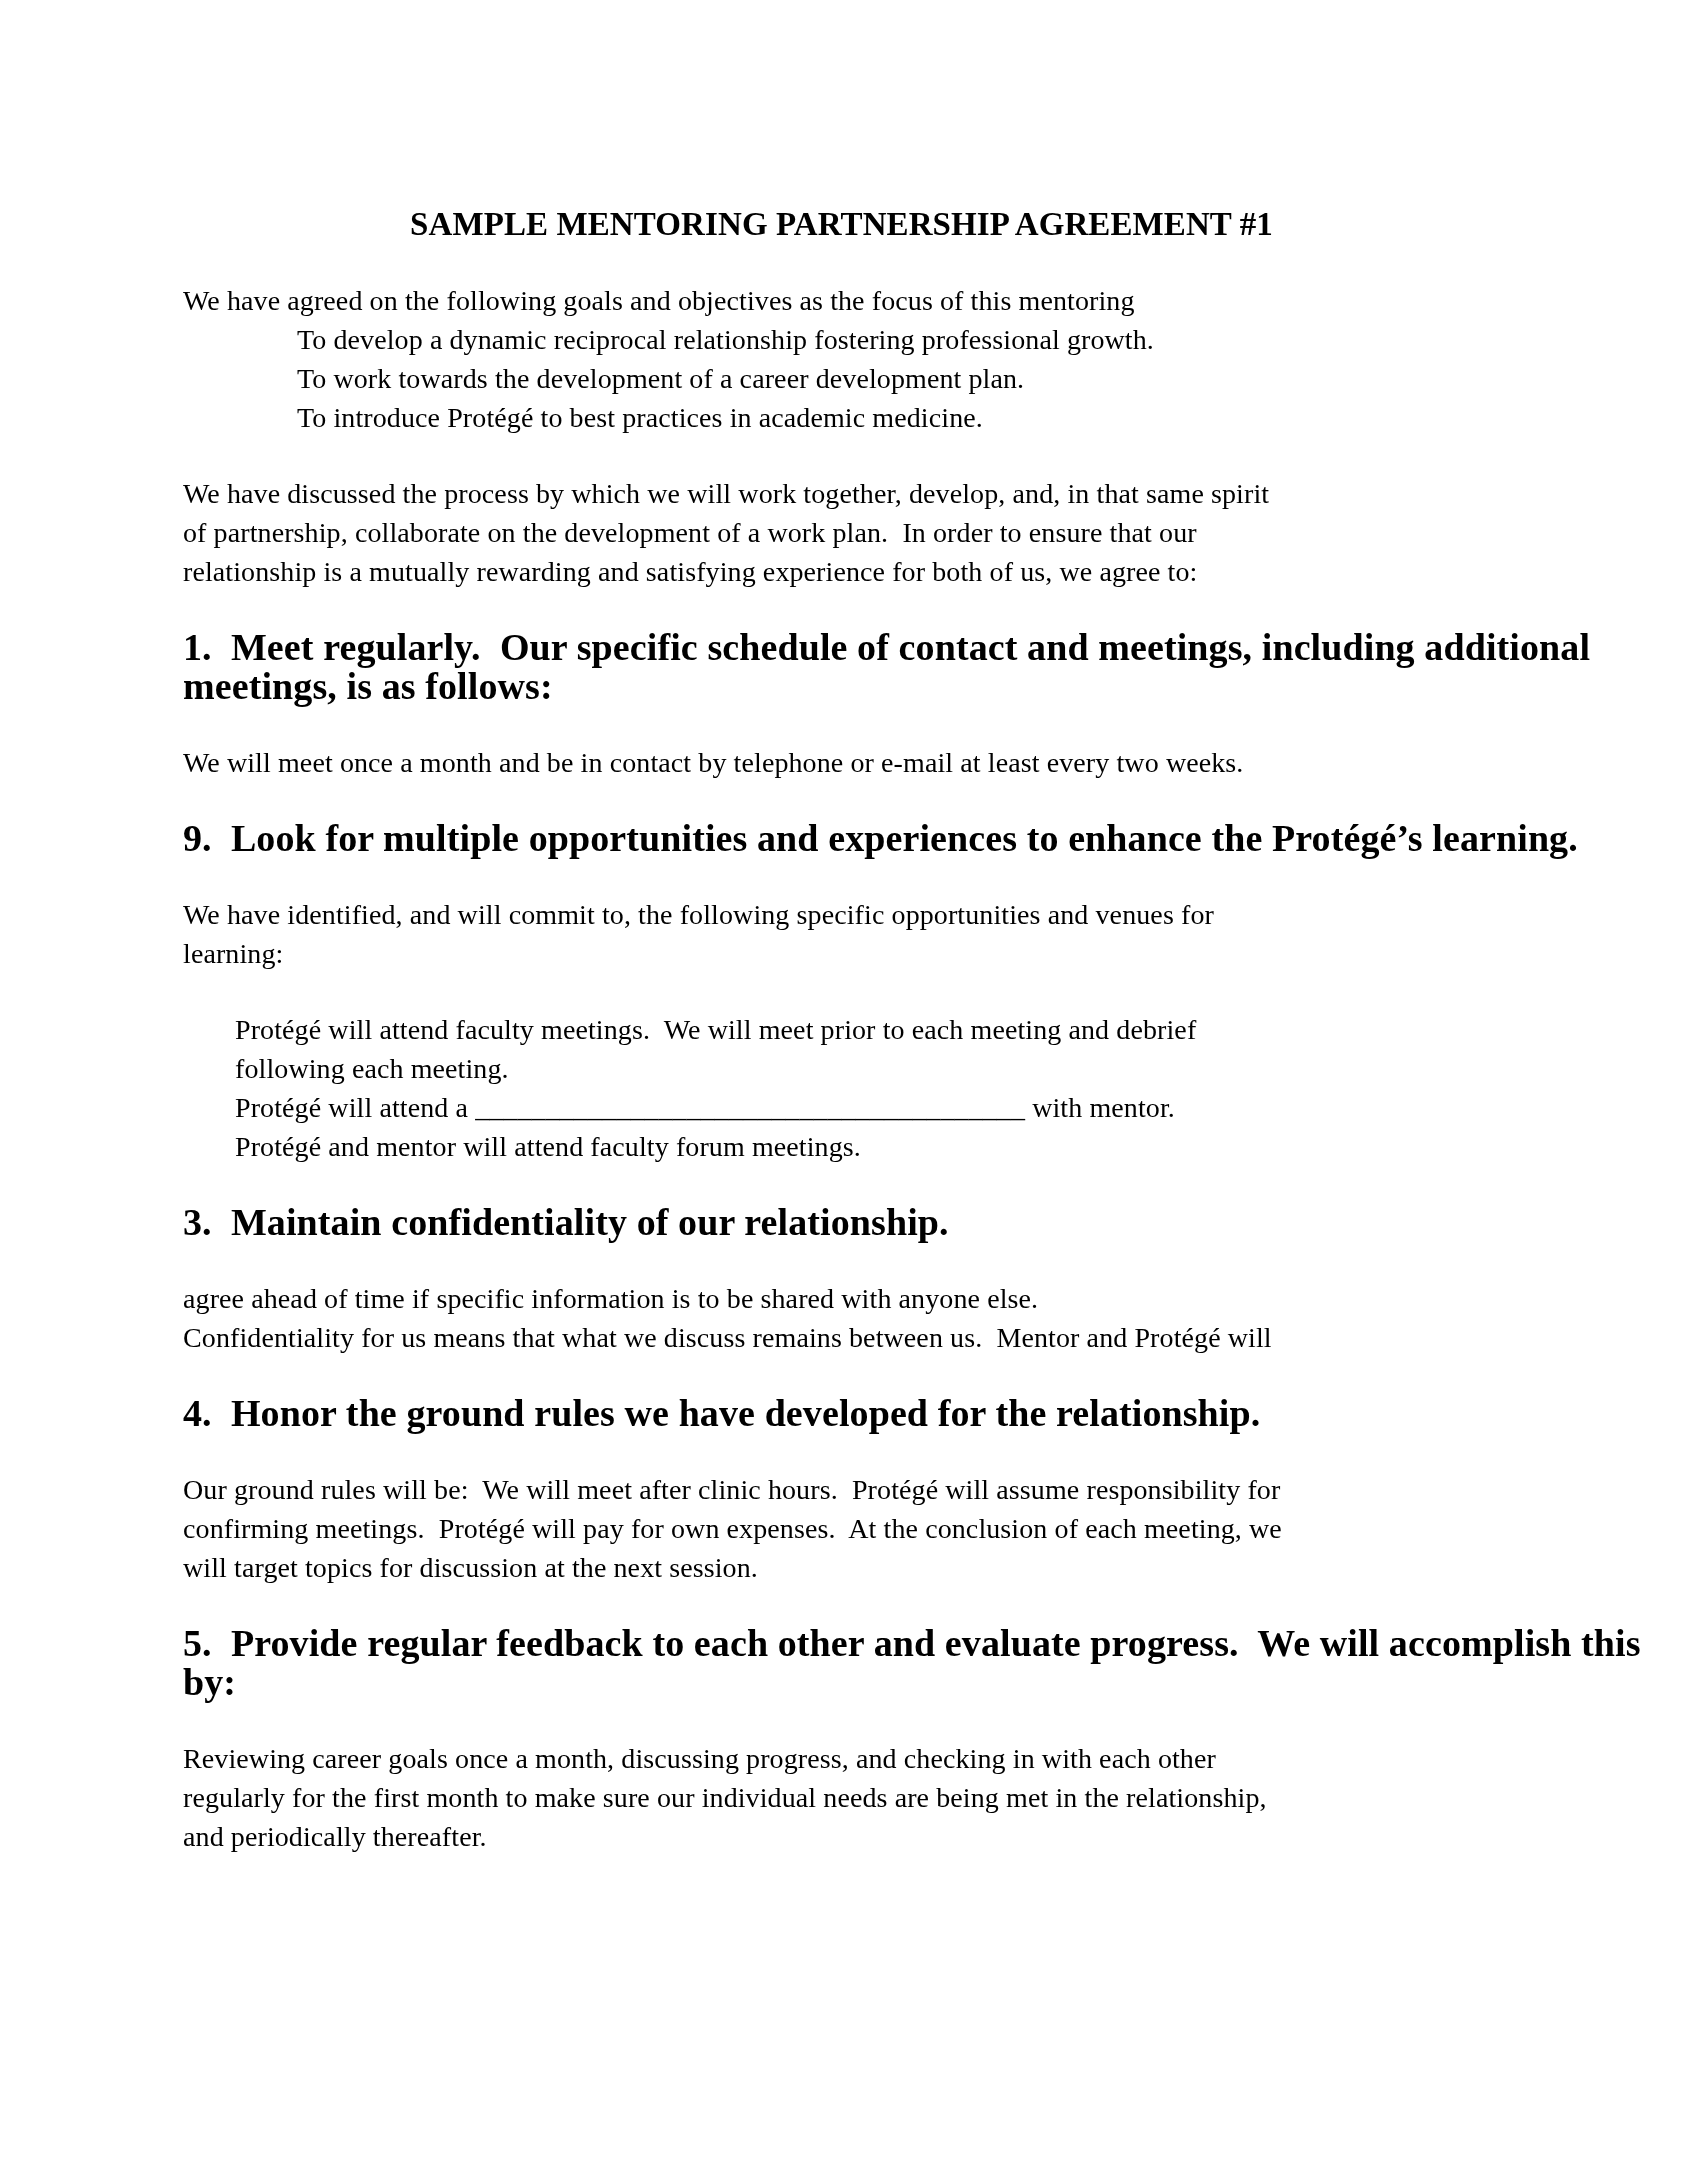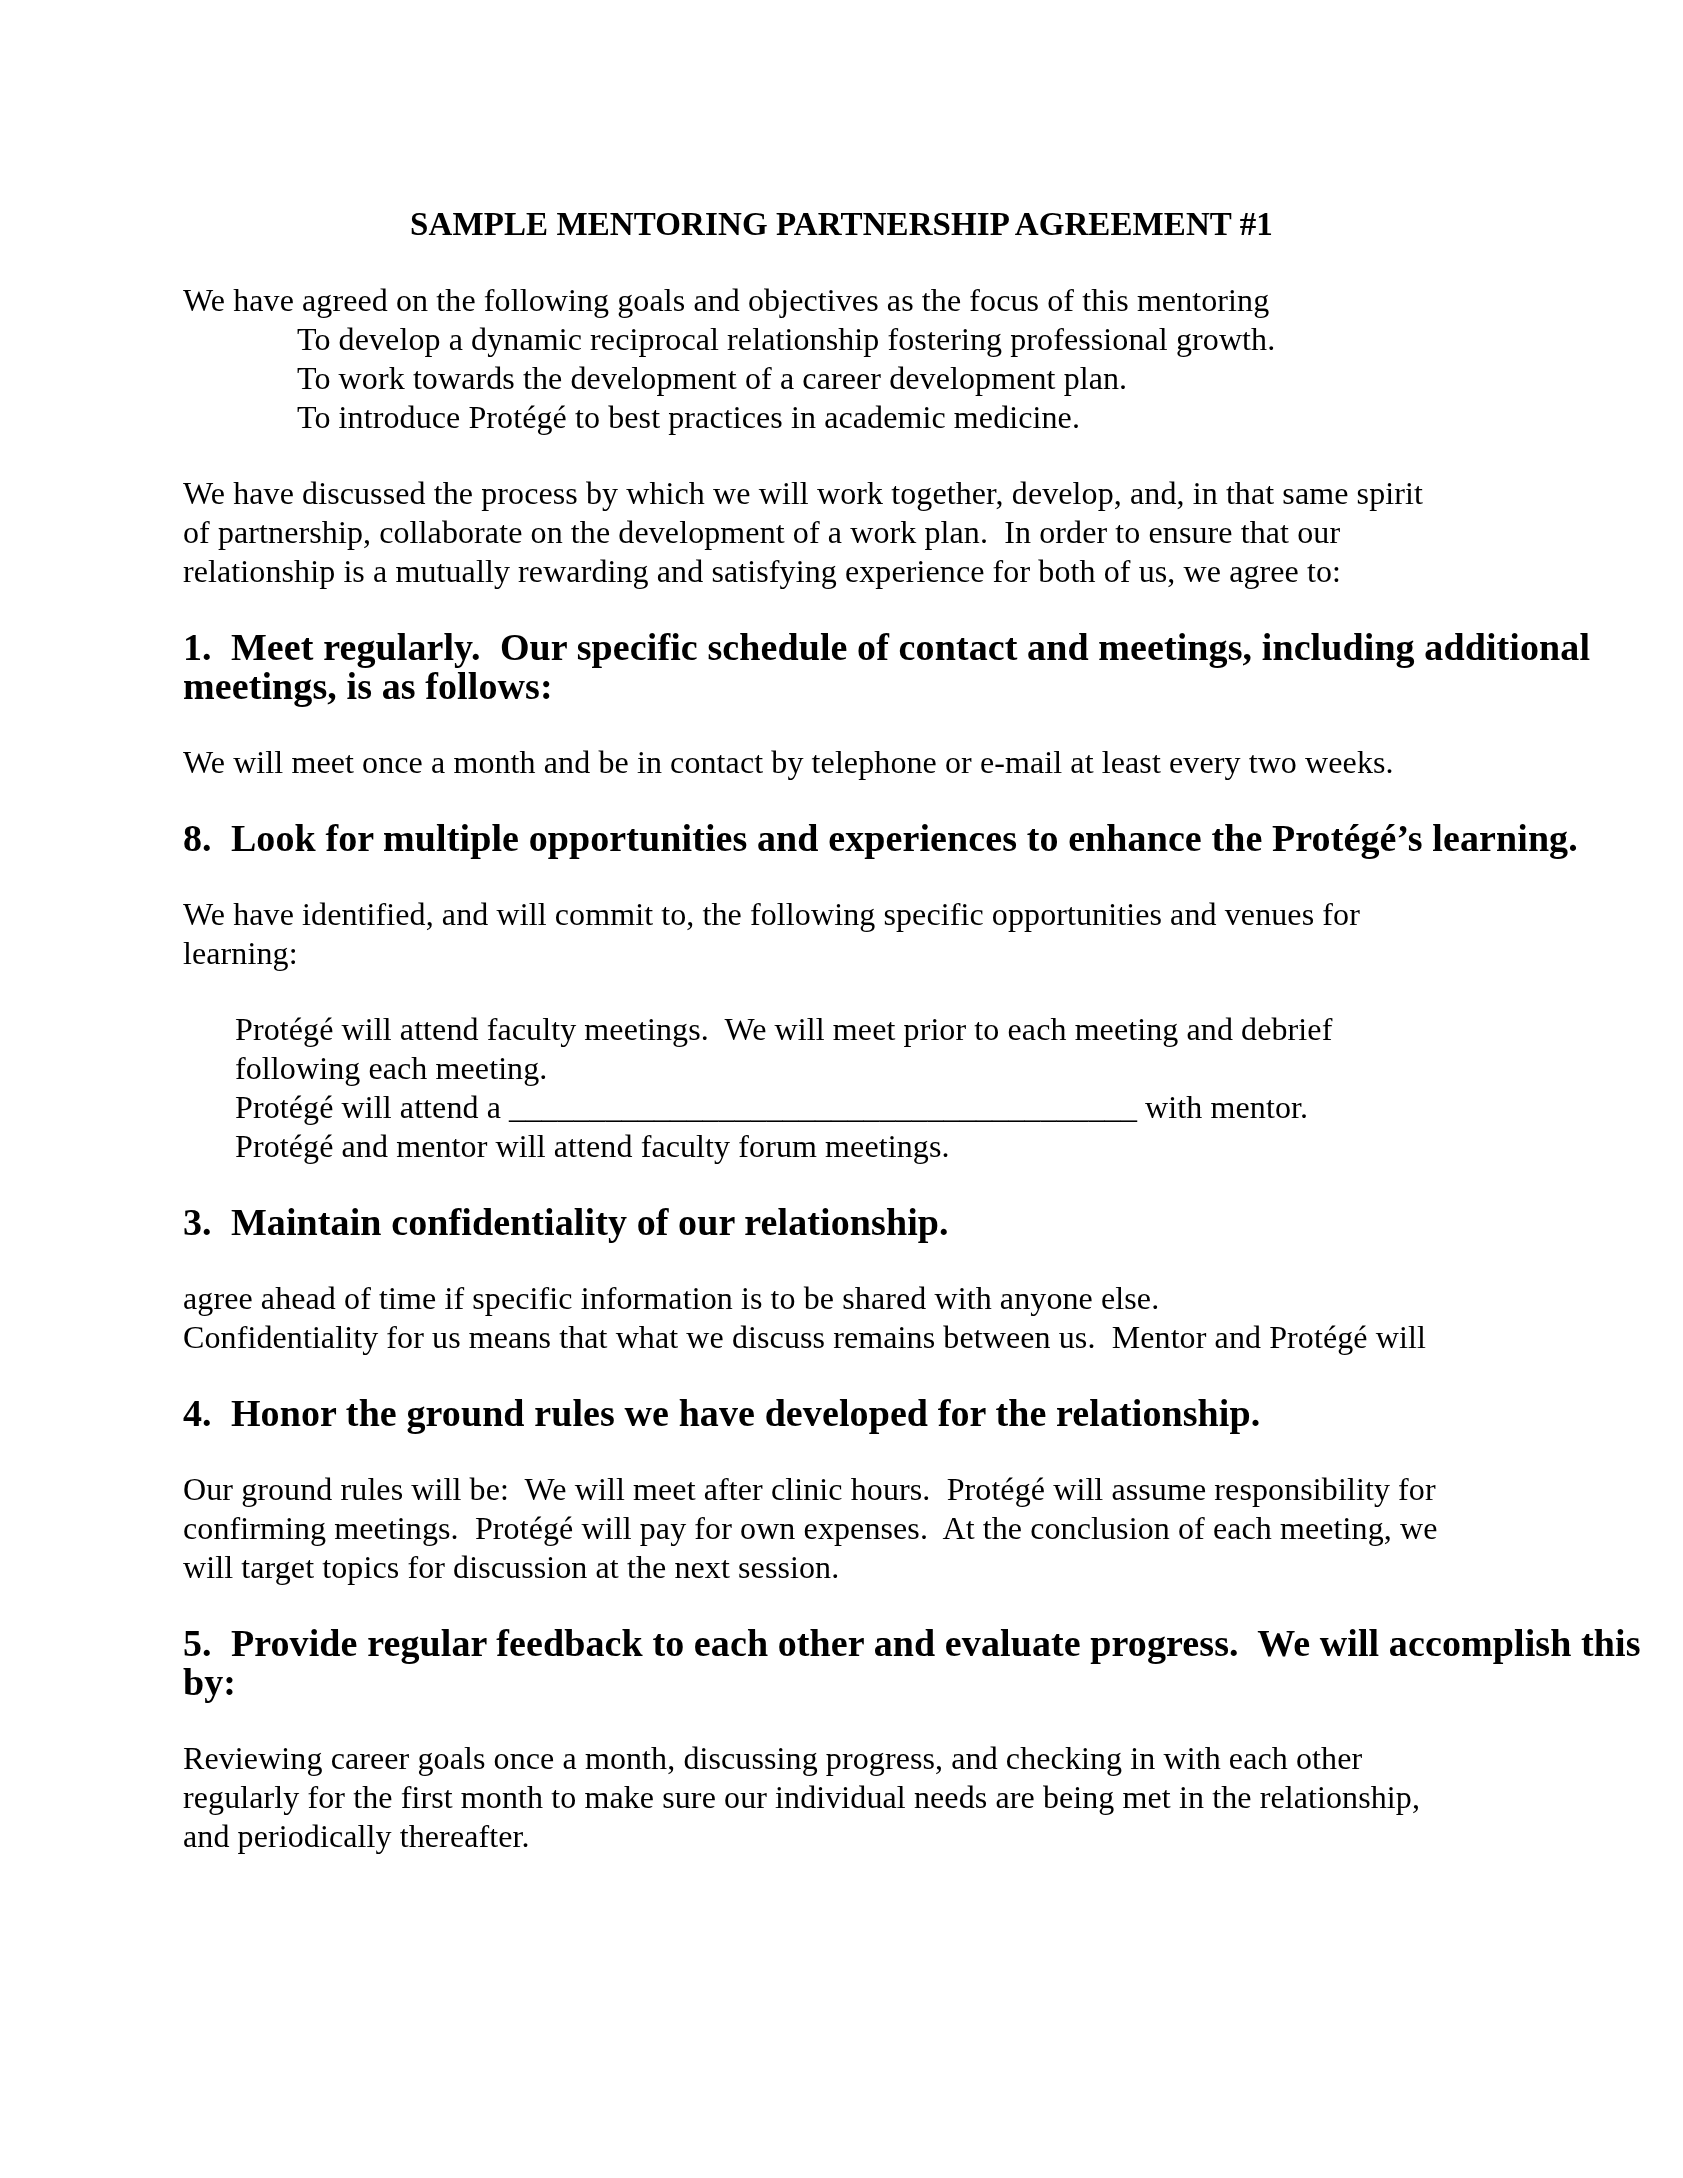--- a/index.html
+++ b/index.html
@@ -20,21 +20,21 @@
   }
   .block {
     margin-top: 37px;
   }
   .block:first-child,
   .block.attach {
     margin-top: 0;
   }
   .line {
     white-space: pre;
-    font-size: 32px;
+    font-size: 28px;
     line-height: 39px;
     letter-spacing: 0.1px;
   }
   .title {
     text-align: center;
   }
   .title .line {
     font-weight: bold;
     font-size: 33px;
   }
@@ -70,21 +70,21 @@
       <div class="line">relationship is a mutually rewarding and satisfying experience for both of us, we agree to:</div>
     </div>
     <div class="block heading">
       <div class="line">1.  Meet regularly.  Our specific schedule of contact and meetings, including additional</div>
       <div class="line">meetings, is as follows:</div>
     </div>
     <div class="block paragraph">
       <div class="line">We will meet once a month and be in contact by telephone or e-mail at least every two weeks.</div>
     </div>
     <div class="block heading">
-      <div class="line">8.  Look for multiple opportunities and experiences to enhance the Protégé’s learning.</div>
+      <div class="line">9.  Look for multiple opportunities and experiences to enhance the Protégé’s learning.</div>
     </div>
     <div class="block paragraph">
       <div class="line">We have identified, and will commit to, the following specific opportunities and venues for</div>
       <div class="line">learning:</div>
     </div>
     <div class="block list-protege">
       <div class="line">Protégé will attend faculty meetings.  We will meet prior to each meeting and debrief</div>
       <div class="line">following each meeting.</div>
       <div class="line">Protégé will attend a _______________________________________ with mentor.</div>
       <div class="line">Protégé and mentor will attend faculty forum meetings.</div>

